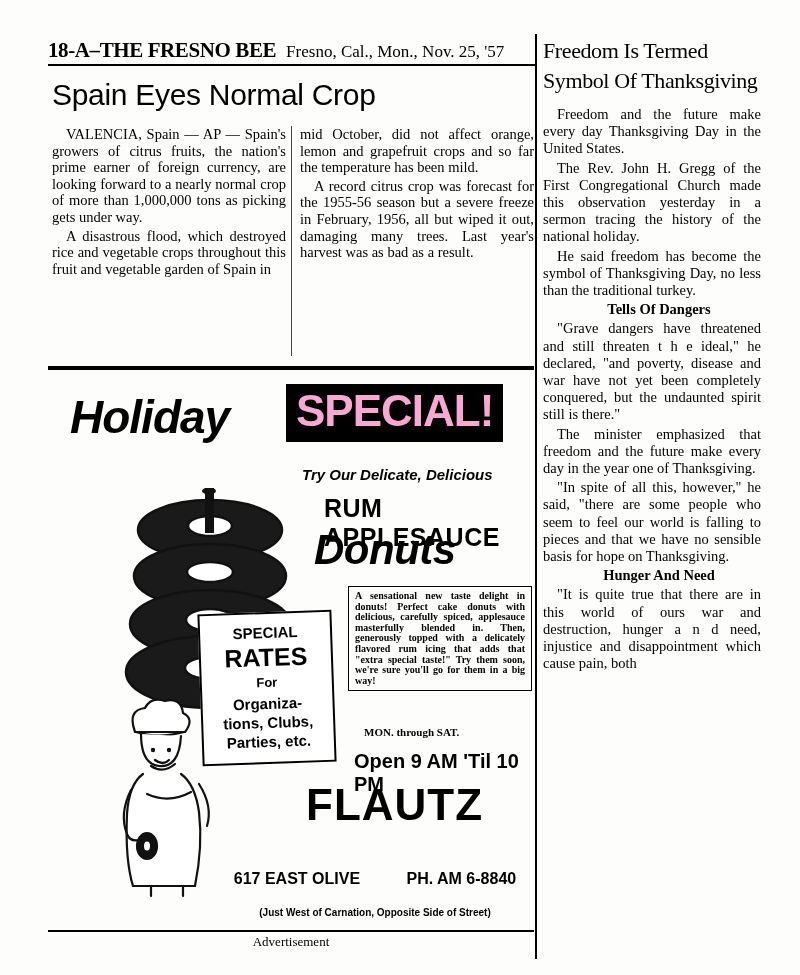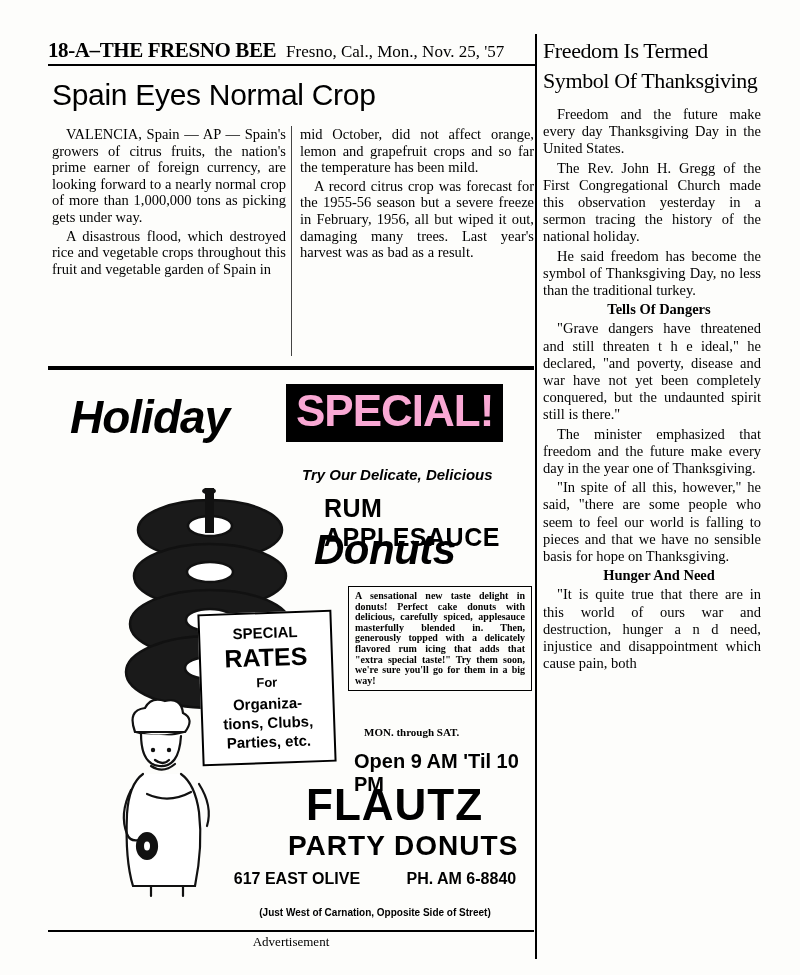--- a/index.html
+++ b/index.html
@@ -412,21 +412,20 @@
         <div>tions, Clubs,</div>
         <div>Parties, etc.</div>
       </div>
     </div>
 
     <div class="ad-blurb">A sensational new taste delight in donuts! Perfect cake donuts with delicious, carefully spiced, applesauce masterfully blended in. Then, generously topped with a delicately flavored rum icing that adds that "extra special taste!" Try them soon, we're sure you'll go for them in a big way!</div>
 
     <div class="ad-mon">MON. through SAT.</div>
     <div class="ad-open">Open 9 AM 'Til 10 PM</div>
     <div class="ad-flautz">FLAUTZ</div>
-    <div class="ad-party">PARTY DONUTS</div>
     <div class="ad-addr">
       <span>617 EAST OLIVE</span>
       <span class="phone">PH. AM 6-8840</span>
     </div>
     <div class="ad-sub">(Just West of Carnation, Opposite Side of Street)</div>
   </div>
   <div class="ad-bottom-rule"></div>
   <div class="ad-label">Advertisement</div>
 
 </div>

